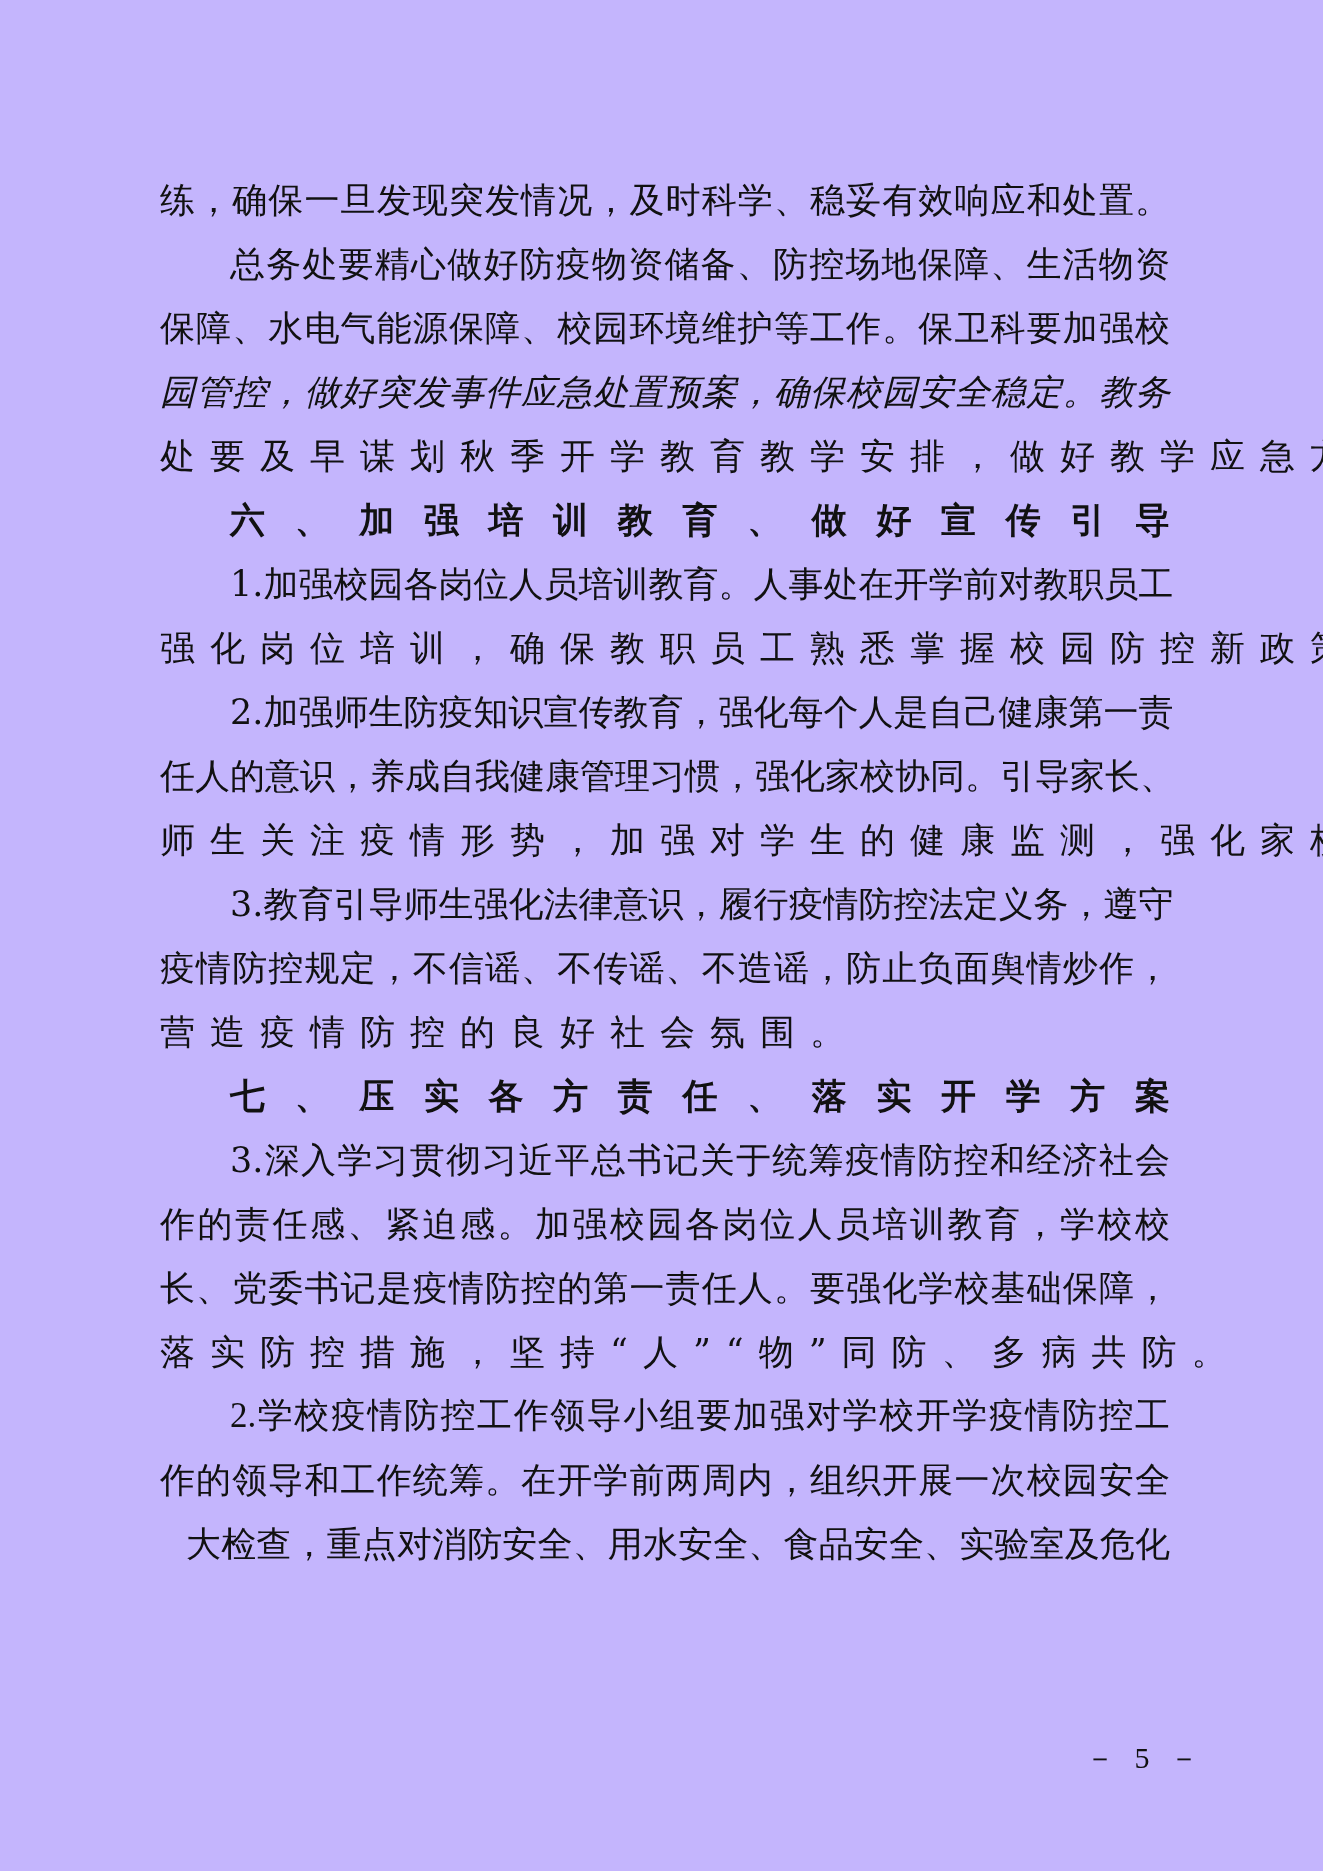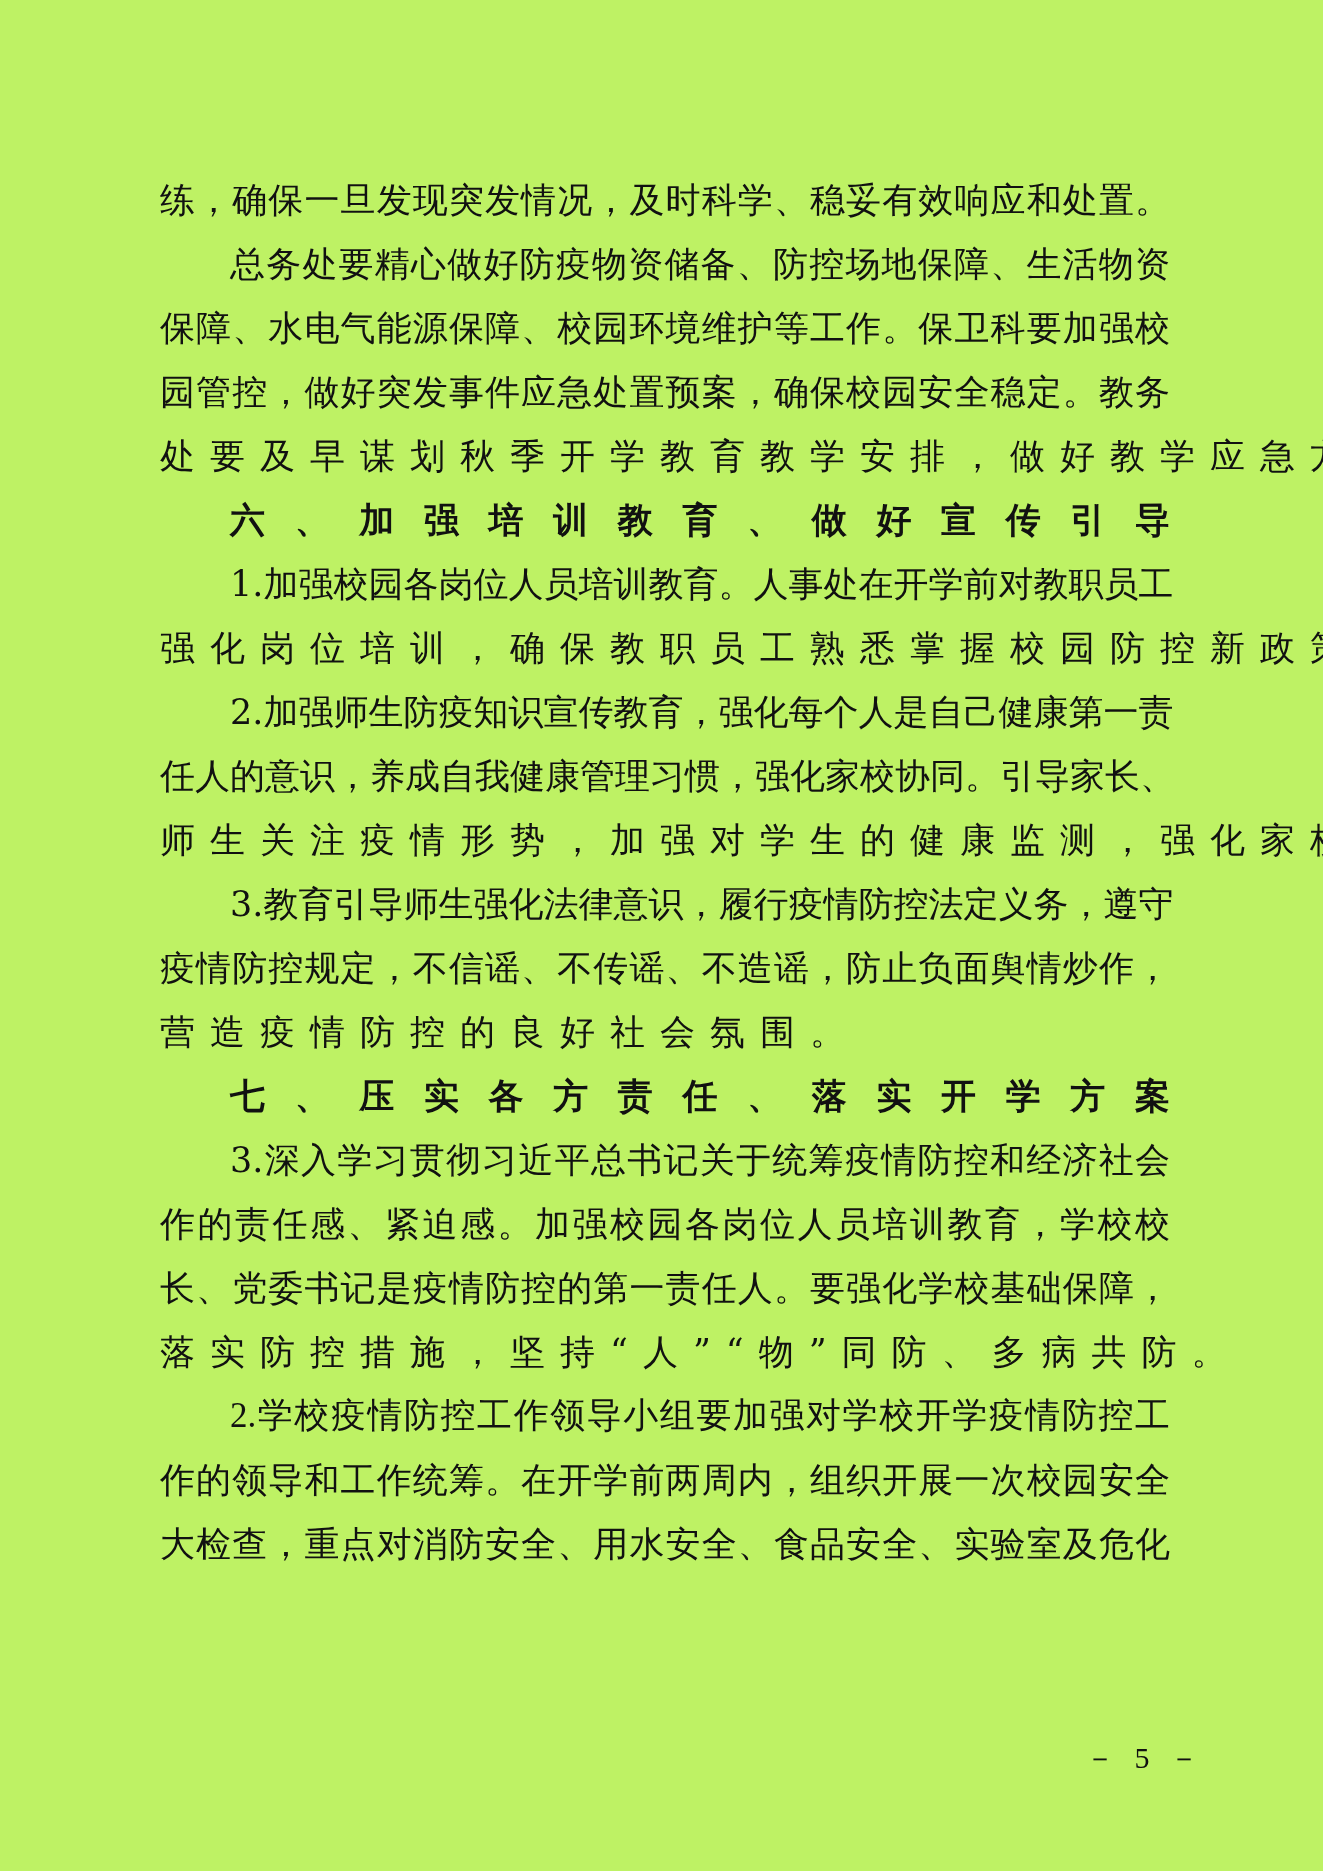--- a/index.html
+++ b/index.html
@@ -14,21 +14,21 @@
       overflow: hidden;
       font-family: "DejaVu Serif", "Liberation Serif", serif;
       color: #111111;
     }
     .page {
       position: absolute;
       left: 0;
       top: 0;
       width: 1323px;
       height: 1871px;
-      background: #bef264;
+      background: #c4b5fd;
     }
     .content {
       position: absolute;
       left: 160px;
       top: 168px;
       width: 1010px;
     }
     .line {
       height: 64px;
       line-height: 64px;
@@ -62,34 +62,34 @@
     }
   </style>
 </head>
 <body>
 
 <div class="page">
   <div class="content">
     <div class="line" style="letter-spacing: 0px;">练，确保一旦发现突发情况，及时科学、稳妥有效响应和处置。</div>
     <div class="line indent" style="letter-spacing: 0px;">总务处要精心做好防疫物资储备、防控场地保障、生活物资</div>
     <div class="line" style="letter-spacing: 0px;">保障、水电气能源保障、校园环境维护等工作。保卫科要加强校</div>
-    <div class="line" style="letter-spacing: 0px;">园管控，做好突发事件应急处置预案，确保校园安全稳定。教务</div>
+    <div class="line" style="letter-spacing: 0px; font-style: italic;">园管控，做好突发事件应急处置预案，确保校园安全稳定。教务</div>
     <div class="line last">处要及早谋划秋季开学教育教学安排，做好教学应急方案。</div>
     <div class="line indent heading" style="letter-spacing: 29.6429px;">六、加强培训教育、做好宣传引导</div>
     <div class="line indent" style="letter-spacing: 0px;">1.加强校园各岗位人员培训教育。人事处在开学前对教职员工</div>
     <div class="line last">强化岗位培训，确保教职员工熟悉掌握校园防控新政策措施。</div>
     <div class="line indent" style="letter-spacing: 0px;">2.加强师生防疫知识宣传教育，强化每个人是自己健康第一责</div>
     <div class="line" style="letter-spacing: 0px;">任人的意识，养成自我健康管理习惯，强化家校协同。引导家长、</div>
     <div class="line last">师生关注疫情形势，加强对学生的健康监测，强化家校协同。</div>
     <div class="line indent" style="letter-spacing: 0px;">3.教育引导师生强化法律意识，履行疫情防控法定义务，遵守</div>
     <div class="line" style="letter-spacing: 0px;">疫情防控规定，不信谣、不传谣、不造谣，防止负面舆情炒作，</div>
     <div class="line last">营造疫情防控的良好社会氛围。</div>
     <div class="line indent heading" style="letter-spacing: 29.6429px;">七、压实各方责任、落实开学方案</div>
     <div class="line indent" style="letter-spacing: 0px;">3.深入学习贯彻习近平总书记关于统筹疫情防控和经济社会</div>
     <div class="line" style="letter-spacing: 0px;">作的责任感、紧迫感。加强校园各岗位人员培训教育，学校校</div>
     <div class="line" style="letter-spacing: 0px;">长、党委书记是疫情防控的第一责任人。要强化学校基础保障，</div>
     <div class="line last">落实防控措施，坚持“人”“物”同防、多病共防。</div>
     <div class="line indent" style="letter-spacing: 0px; font-family: Liberation Serif, serif;">2.学校疫情防控工作领导小组要加强对学校开学疫情防控工</div>
     <div class="line" style="letter-spacing: 0px;">作的领导和工作统筹。在开学前两周内，组织开展一次校园安全</div>
-    <div class="line" style="letter-spacing: 0px;">大检查，重点对消防安全、用水安全、食品安全、实验室及危化</div>
+    <div class="line" style="letter-spacing: 0px; margin-left: 26px;">大检查，重点对消防安全、用水安全、食品安全、实验室及危化</div>
   </div>
   <div class="page-number">－ 5 －</div>
 </div>
 
 </body></html>

